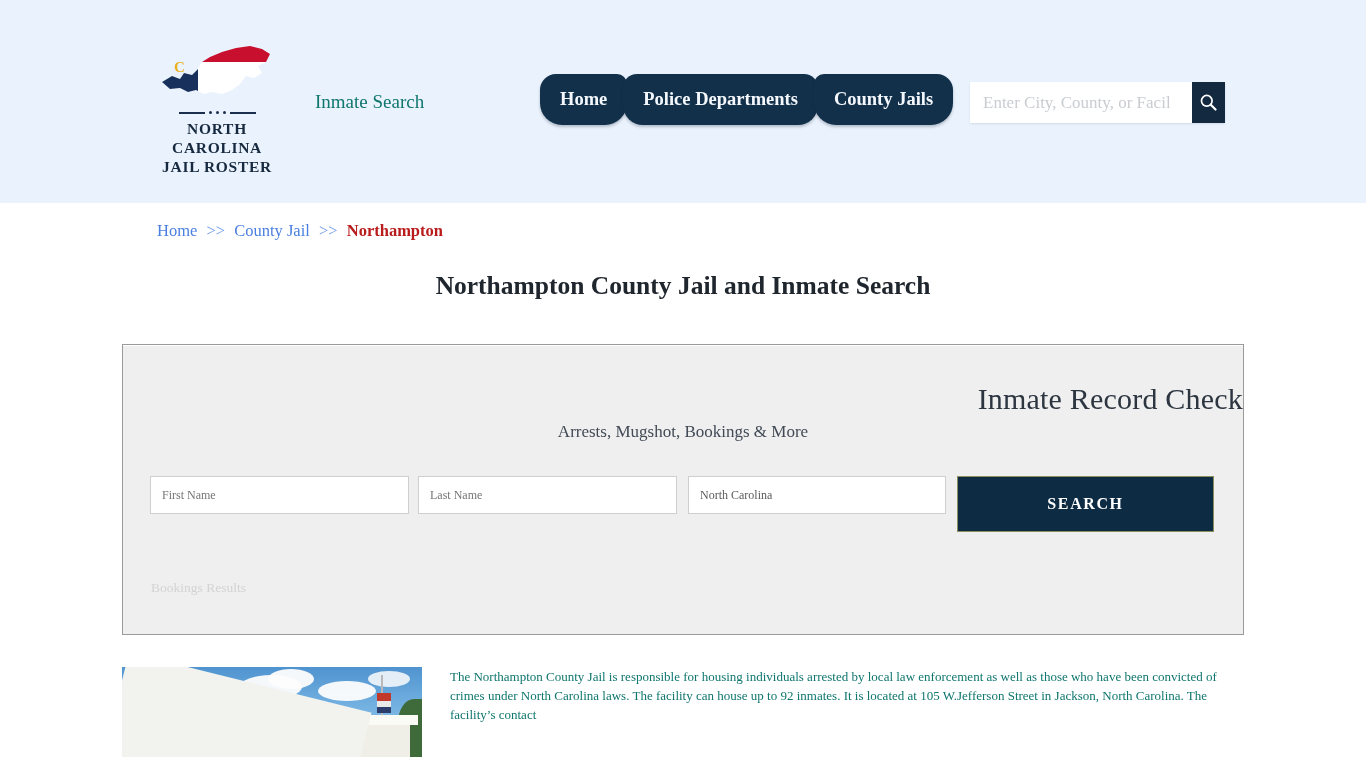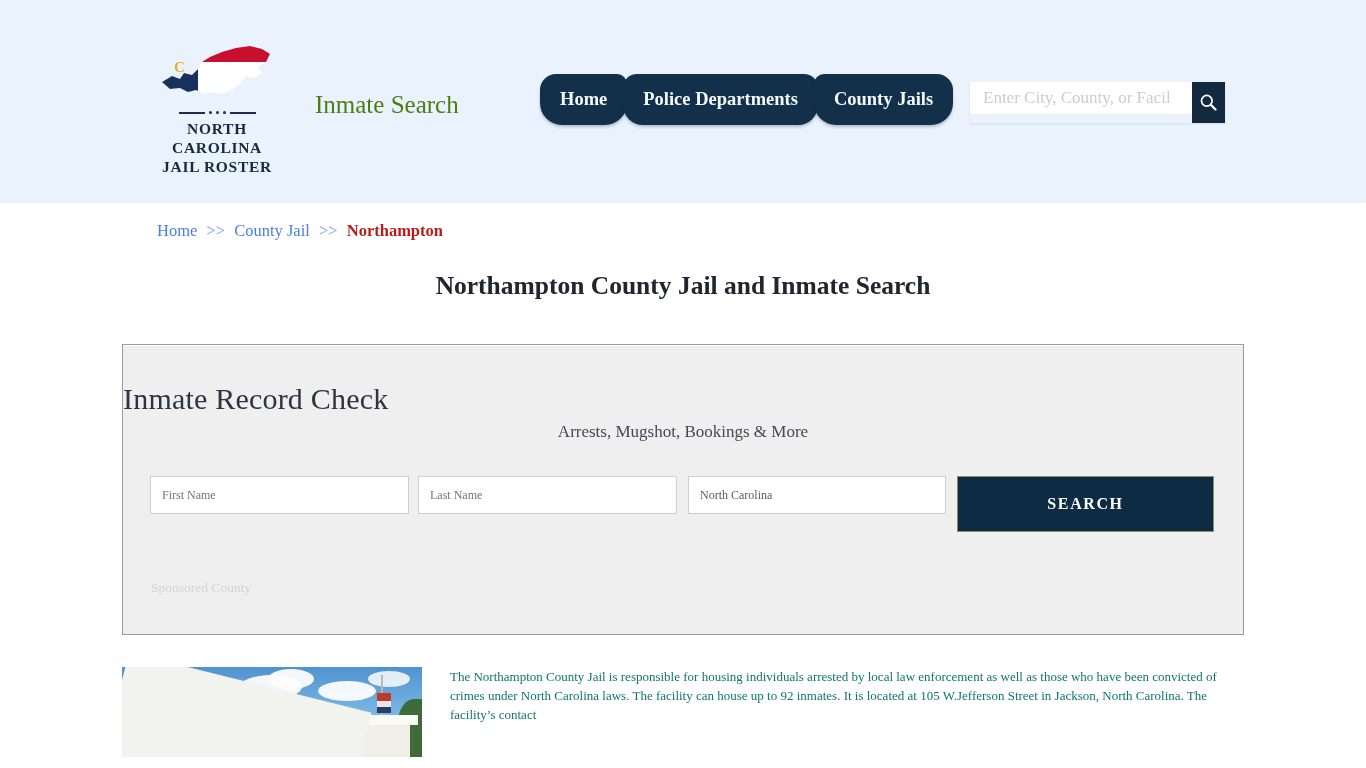--- a/index.html
+++ b/index.html
@@ -52,22 +52,22 @@
     letter-spacing: 0.7px;
     line-height: 19px;
     font-weight: 700;
   }
 
   
   .tagline {
     position: absolute;
     left: 315px;
     top: 91px;
-    font-size: 25px;
-    color: #4d7c0f;
+    font-size: 19px;
+    color: #0f766e;
   }
 
   
   .main-nav {
     position: absolute;
     left: 540px;
     top: 74px;
     display: flex;
     align-items: flex-end;
     height: 51px;
@@ -94,21 +94,21 @@
   .header-search {
     position: absolute;
     left: 970px;
     top: 82px;
     display: flex;
     height: 41px;
     box-shadow: 0 1px 2px rgba(0,0,0,.10);
   }
   .header-search input {
     width: 222px;
-    height: 32px;
+    height: 41px;
     border: none;
     background: #ffffff;
     padding: 0 13px;
     font-size: 17px;
     font-family: "Liberation Serif", serif;
     color: #333;
     outline: none;
   }
   .header-search input::placeholder { color: #c9ccd1; }
   .search-btn {
@@ -145,21 +145,21 @@
   .record-panel {
     position: relative;
     margin: 43px auto 0 auto;
     width: 1122px;
     height: 291px;
     background: #efefef;
     border: 1px solid #9a9a9a;
     box-shadow: 0 1px 0 #ffffff inset;
   }
   .panel-title {
-    text-align: left;
+    text-align: right;
     font-size: 30px;
     color: #2c3540;
     padding-top: 37px;
     letter-spacing: .2px;
   }
   .panel-sub {
     text-align: center;
     font-size: 17px;
     color: #414a55;
     margin-top: 6px;
@@ -346,21 +346,21 @@
 
   <div class="panel-form">
     <input class="field fld-first" type="text" placeholder="First Name" style="">
     <input class="field fld-last" type="text" placeholder="Last Name" style="">
     <select class="field fld-state">
       <option>North Carolina</option>
     </select>
     <button class="search-submit">SEARCH</button>
   </div>
 
-  <div class="sponsored-label">Sponsored County</div>
+  <div class="sponsored-label">Bookings Results</div>
 </section>
 
 <section class="article">
   <div class="article-photo">
     <div class="sky"></div>
     <div class="cloud" style="left:118px; top:8px;  width:62px; height:24px;"></div>
     <div class="cloud" style="left:146px; top:2px;  width:46px; height:20px;"></div>
     <div class="cloud" style="left:196px; top:14px; width:58px; height:20px;"></div>
     <div class="cloud" style="left:86px;  top:30px; width:40px; height:14px; opacity:.8;"></div>
     <div class="cloud" style="left:246px; top:4px;  width:42px; height:16px; opacity:.85;"></div>

